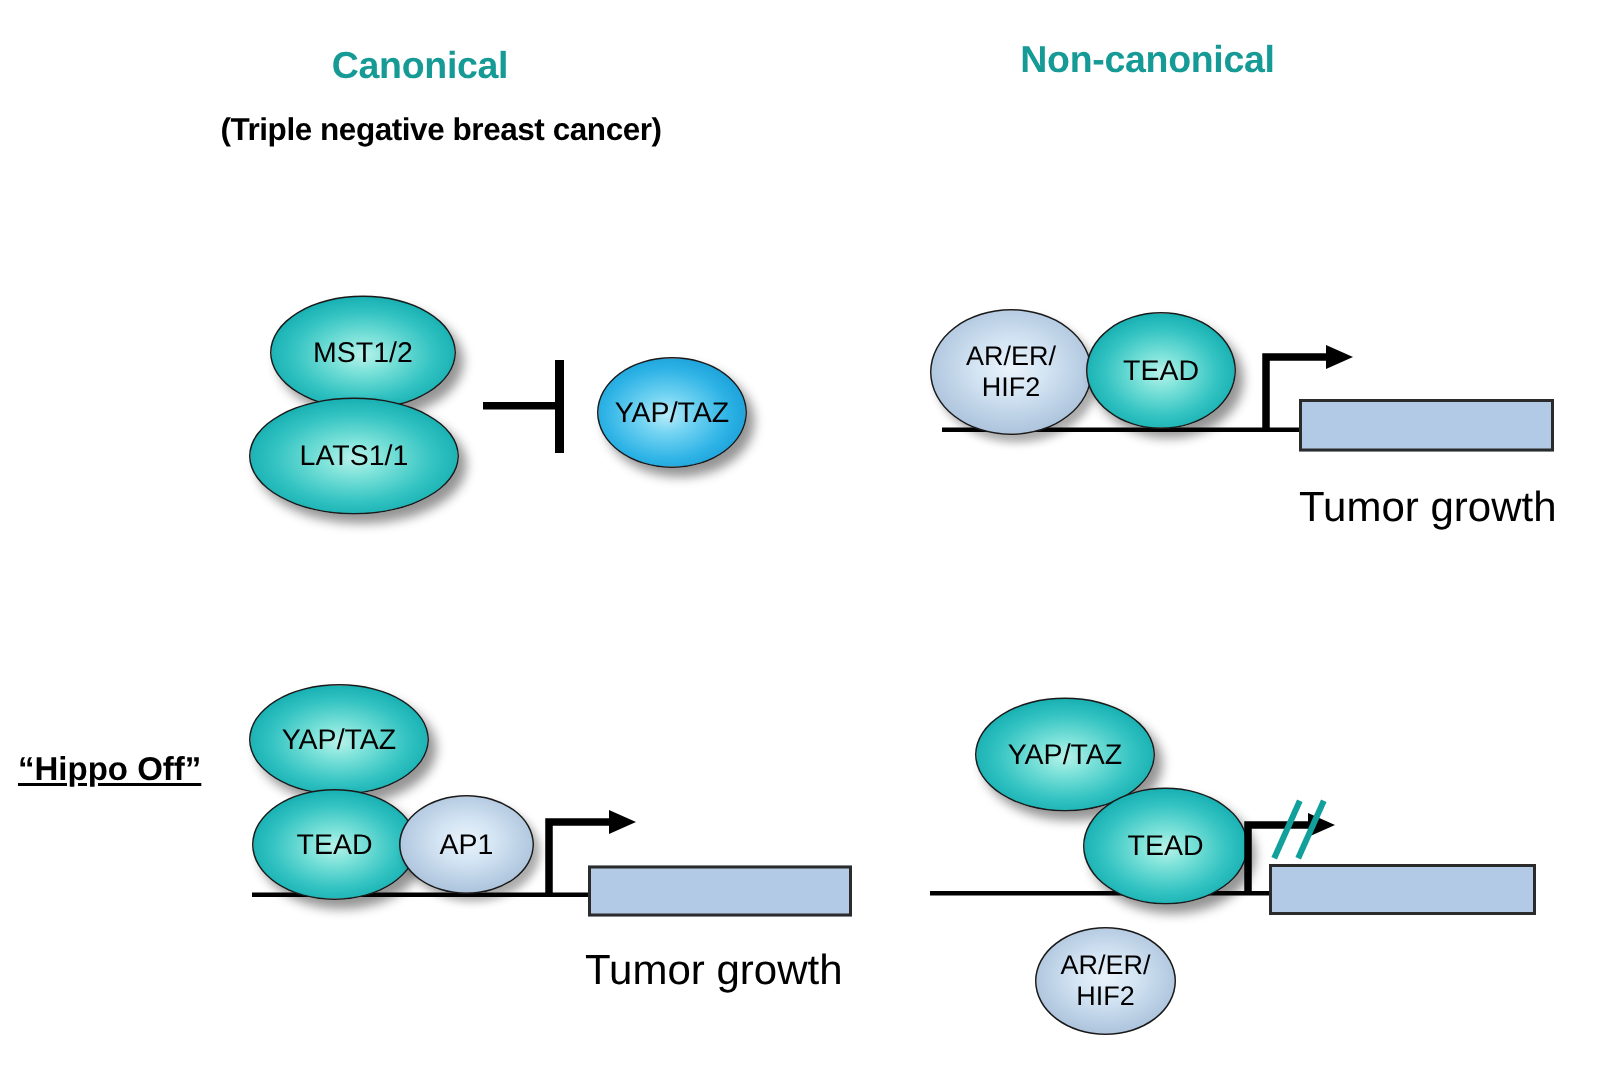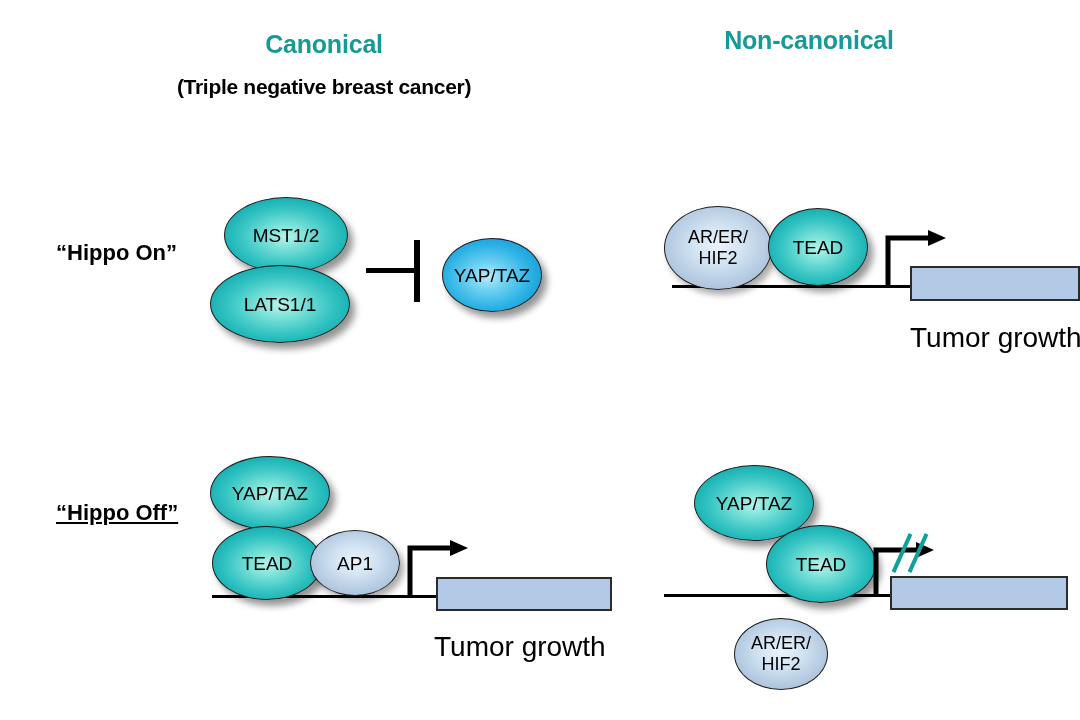--- a/index.html
+++ b/index.html
@@ -5,21 +5,21 @@
   html, body {
     margin: 0; padding: 0;
     background: #ffffff;
   }
   body {
     width: 1080px; height: 720px;
     position: relative;
     font-family: "Liberation Sans", sans-serif;
     overflow: hidden;
   }
-  #stage { position: absolute; inset: 0; margin-left: 44px; }
+  #stage { position: absolute; inset: 0; }
 
   .hdr-title {
     position: absolute;
     text-align: center;
     font-weight: bold;
     color: #159a96;
     font-size: 25px;
     letter-spacing: -0.2px;
   }
   .hdr-sub {
@@ -102,25 +102,24 @@
     transform: rotate(24deg);
   }
   svg.arrow { position: absolute; overflow: visible; }
 </style>
 </head>
 <body>
 
 <div id="stage">
 
   <div class="hdr-title" style="left:135px; top:30px; width:290px;">Canonical</div>
-  <div class="hdr-sub" style="left:90px; top:72px; width:380px;">(Triple negative breast cancer)</div>
+  <div class="hdr-sub" style="left:104px; top:72px; width:380px;">(Triple negative breast cancer)</div>
 
   <div class="hdr-title" style="left:620px; top:26px; width:290px;">Non-canonical</div>
 
-  <div class="row-label" style="left:12px; top:240px;">“Hippo On”</div>
   <div class="row-label" style="left:12px; top:500px;text-decoration:underline;">“Hippo Off”</div>
 
   <div class="node teal" style="left:180px; top:197px; width:124px; height:76px;">MST1/2</div>
 
   <div class="node teal" style="left:166px; top:265px; width:140px; height:78px;">LATS1/1</div>
 
   <div class="hbar" style="left:322px; top:268px; width:52px; height:5px;"></div>
   <div class="vbar" style="left:370px; top:240px; width:6px; height:62px;"></div>
 
   <div class="node blue" style="left:398px; top:238px; width:100px; height:74px;">YAP/TAZ</div>

